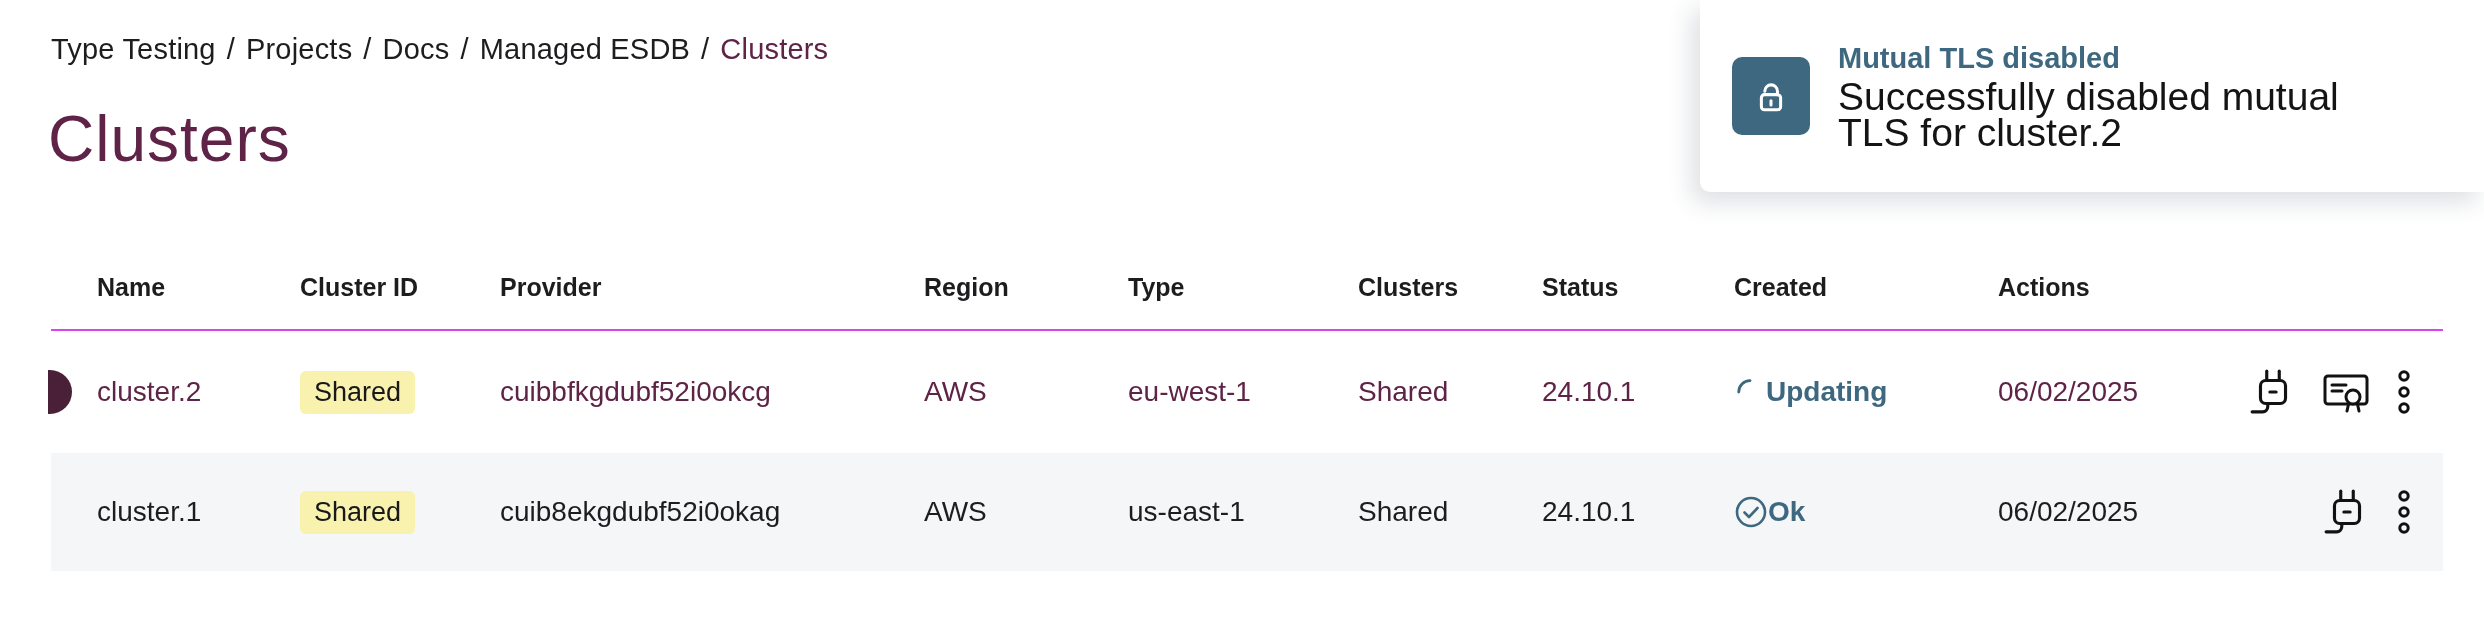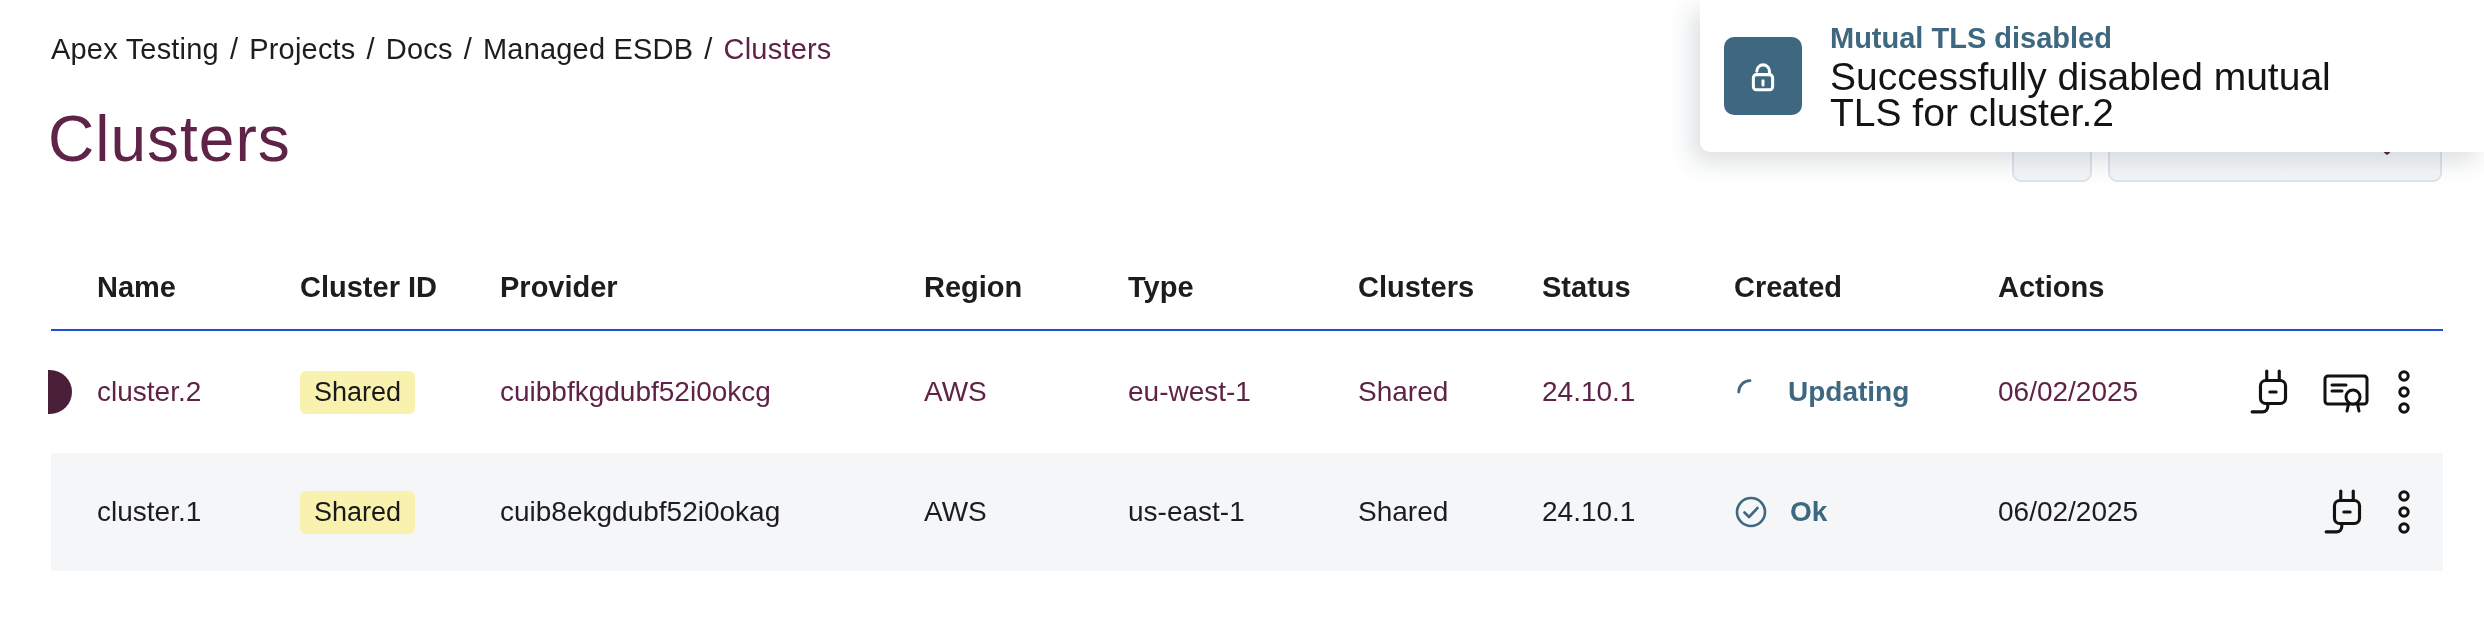--- a/index.html
+++ b/index.html
@@ -23,56 +23,56 @@
                  background:linear-gradient(180deg,#ffffff, #f3f5f8);
                  border:2px solid #dee4ea; border-radius:9px; }
   .btn-refresh { left:2012px; width:80px; }
   .btn-wide    { left:2108px; width:334px; }
   .refresh-glyph { position:absolute; left:27px; top:3px; width:26px; height:26px;
                    border:4.5px solid #5e2346; border-radius:50%;
                    border-top-color:transparent; }
   .chevron-glyph { position:absolute; right:42px; top:22px; }
 
   
-  .toast { position:absolute; z-index:20; left:1700px; top:0; width:784px; height:152px;
+  .toast { position:absolute; z-index:20; left:1700px; top:0; width:784px; height:192px;
            background:#ffffff; border-radius:0 0 0 10px;
            box-shadow:-8px 10px 24px rgba(35,55,75,.16);
-           display:flex; align-items:center; padding-left:24px; gap:28px; }
+           display:flex; align-items:center; padding-left:32px; gap:28px; }
   .toast-icon { width:78px; height:78px; border-radius:10px; background:#3e6880;
                 display:flex; align-items:center; justify-content:center; flex:0 0 auto; }
   .toast-text { width:582px; }
   .toast-title { font-size:29px; font-weight:700; color:#3e6880; margin-bottom:4px; }
   .toast-msg   { font-size:39px; line-height:36px; color:#141414; }
 
   
   .table { position:absolute; left:51px; top:245px; width:2392px; }
   .t-row { display:grid;
            grid-template-columns:203px 200px 424px 204px 230px 184px 192px 264px 232px 1fr;
            align-items:center; padding:0 31px 0 46px; }
-  .t-head { height:86px; border-bottom:2px solid #1d4ed8; font-weight:700; font-size:29px; }
+  .t-head { height:86px; border-bottom:2px solid #d946ef; font-weight:700; font-size:25px; }
   .row    { position:relative; font-size:28px; }
   .row-0  { height:122px; background:#ffffff; color:#5e2346; }
   .row-1  { height:118px; background:#f5f6f8; color:#1d1d20; }
   .sel-marker { position:absolute; left:-3px; top:50%; transform:translateY(-50%);
                 width:24px; height:44px; background:#4a2038;
                 border-radius:0 24px 24px 0; }
   .badge { display:inline-block; padding:6px 14px; border-radius:6px;
            background:#f8f2ae; color:#191919; font-size:27px; }
-  .status-cell { display:flex; align-items:center; gap:22px; }
+  .status-cell { display:flex; align-items:center; }
   .status-label { color:#3e6880; font-weight:700; font-size:28px; }
   .actions-cell { display:flex; justify-content:flex-end; align-items:center; gap:26px; }
   .act-btn { background:none; border:none; padding:0; cursor:pointer; display:flex; align-items:center; }
 </style>
 </head>
 <body>
 
 <div class="stage">
 
   <nav class="breadcrumb">
-    <span class="crumb">Apex Testing</span>
+    <span class="crumb">Type Testing</span>
     <span class="crumb-sep">/</span>
     <span class="crumb">Projects</span>
     <span class="crumb-sep">/</span>
     <span class="crumb">Docs</span>
     <span class="crumb-sep">/</span>
     <span class="crumb">Managed ESDB</span>
     <span class="crumb-sep">/</span>
     <span class="crumb current">Clusters</span>
   </nav>
 

